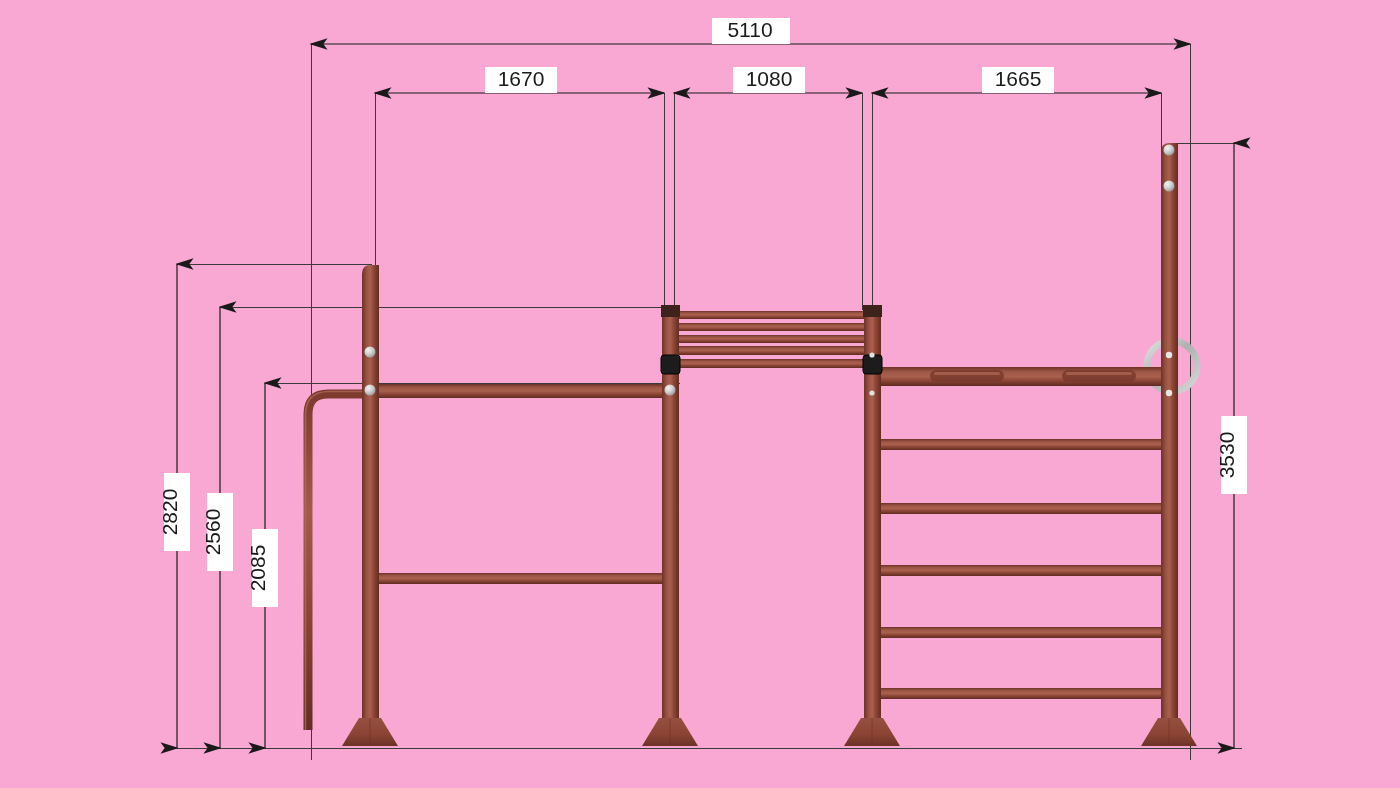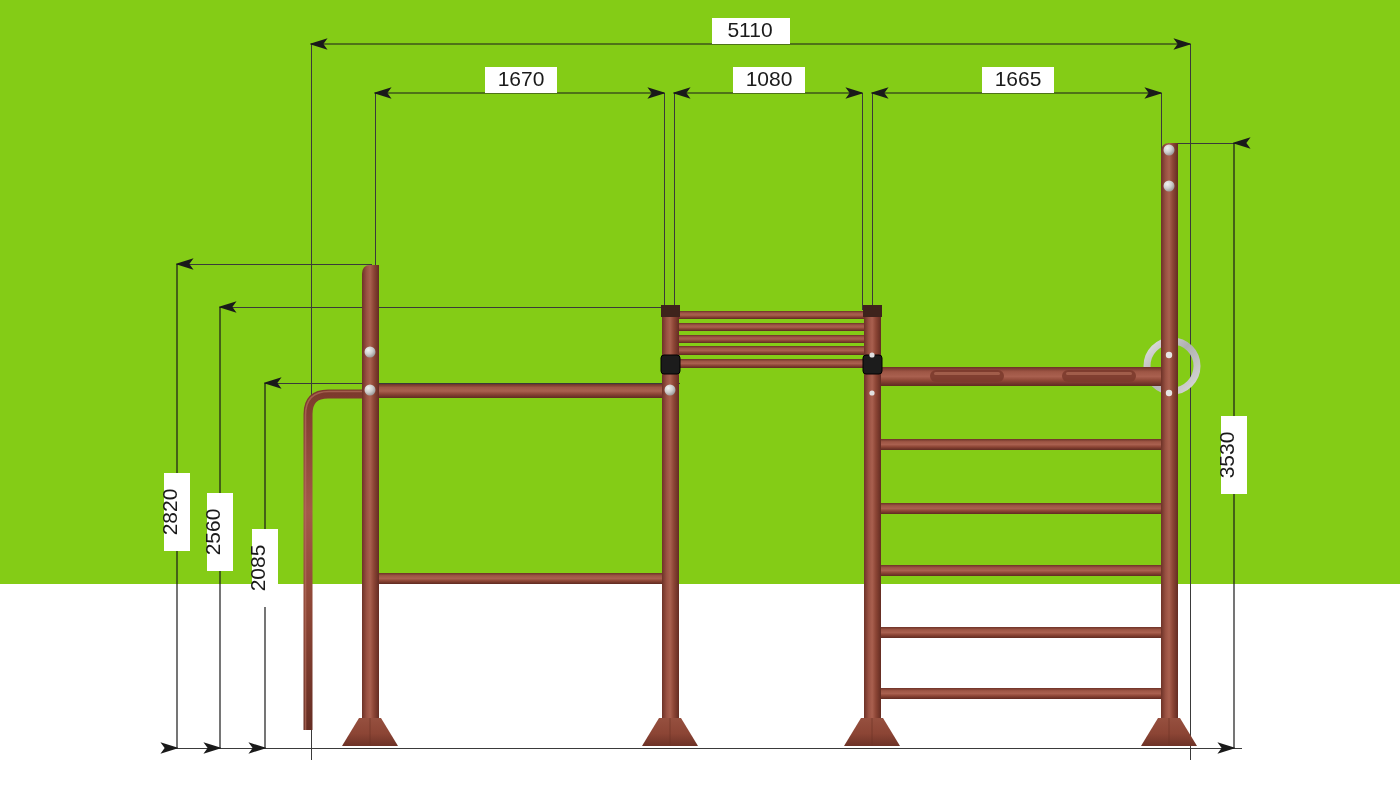--- a/index.html
+++ b/index.html
@@ -1,18 +1,18 @@
 <!DOCTYPE html>
 <html><head>
 <meta charset="utf-8">
 <style>
   html,body{margin:0;padding:0;background:#ffffff;}
   body{width:1400px;height:788px;overflow:hidden;
        font-family:"Liberation Sans","DejaVu Sans",sans-serif;}
-  #stage{position:relative;width:1400px;height:584px;background:#84cc16;}
+  #stage{position:relative;width:1400px;height:788px;background:#f9a8d4;}
   svg#drawing{position:absolute;left:0;top:0;width:1400px;height:788px;display:block;}
   .dimtext{font-family:"Liberation Sans","DejaVu Sans",sans-serif;font-size:21px;fill:#1a1a1a;}
 </style>
 </head>
 <body>
 
 <div id="stage">
 
   <svg id="drawing" viewBox="0 0 1400 788">
     <defs>

